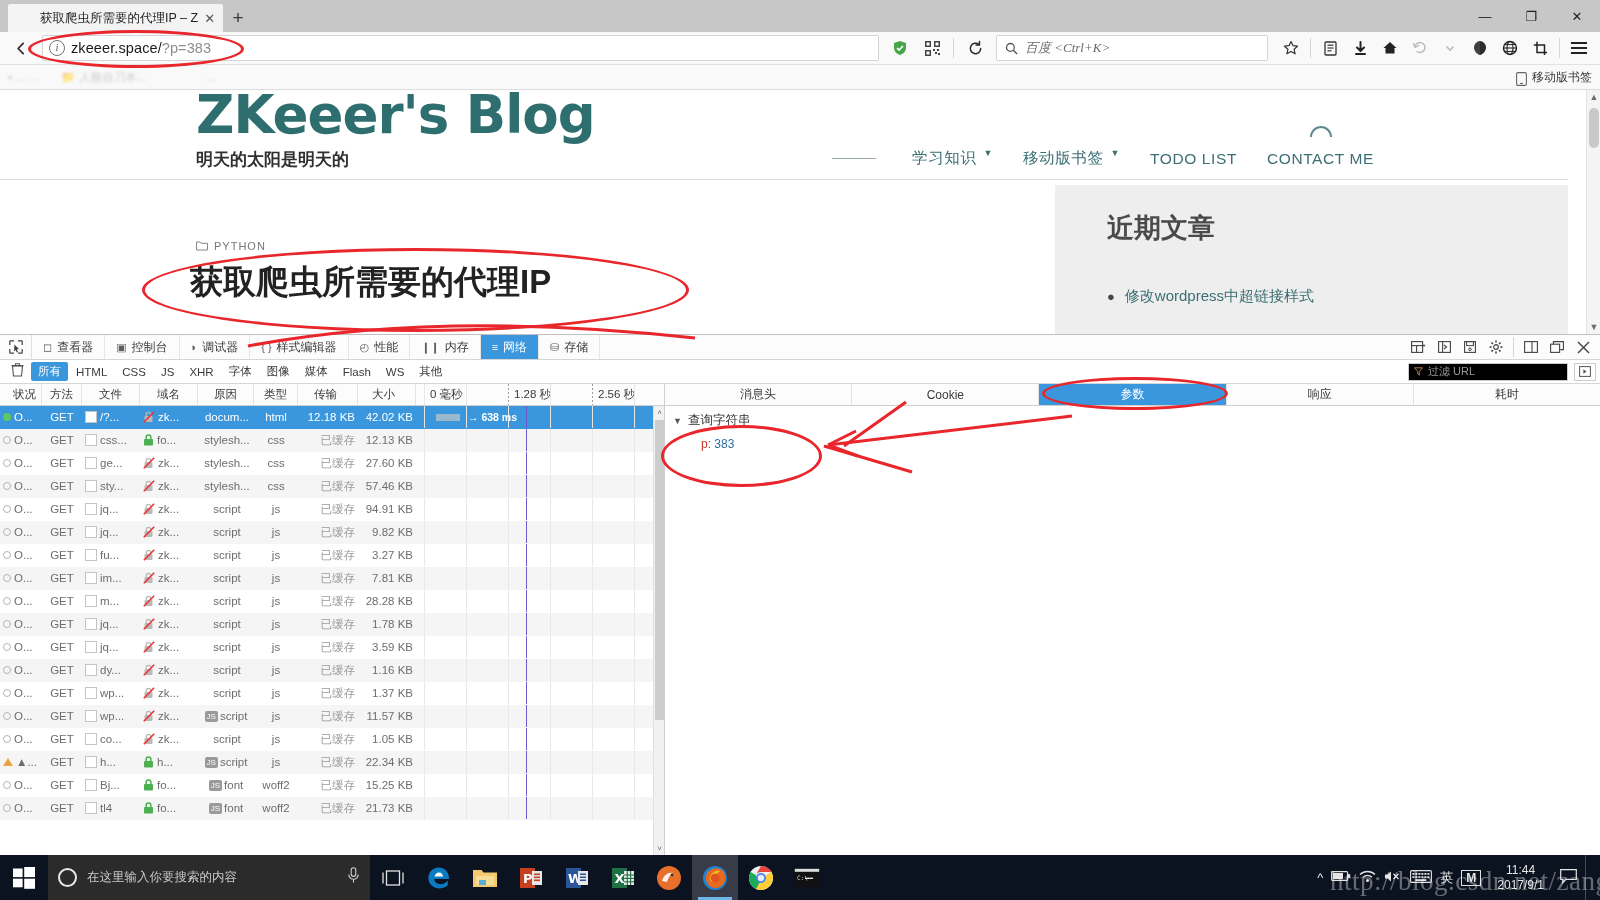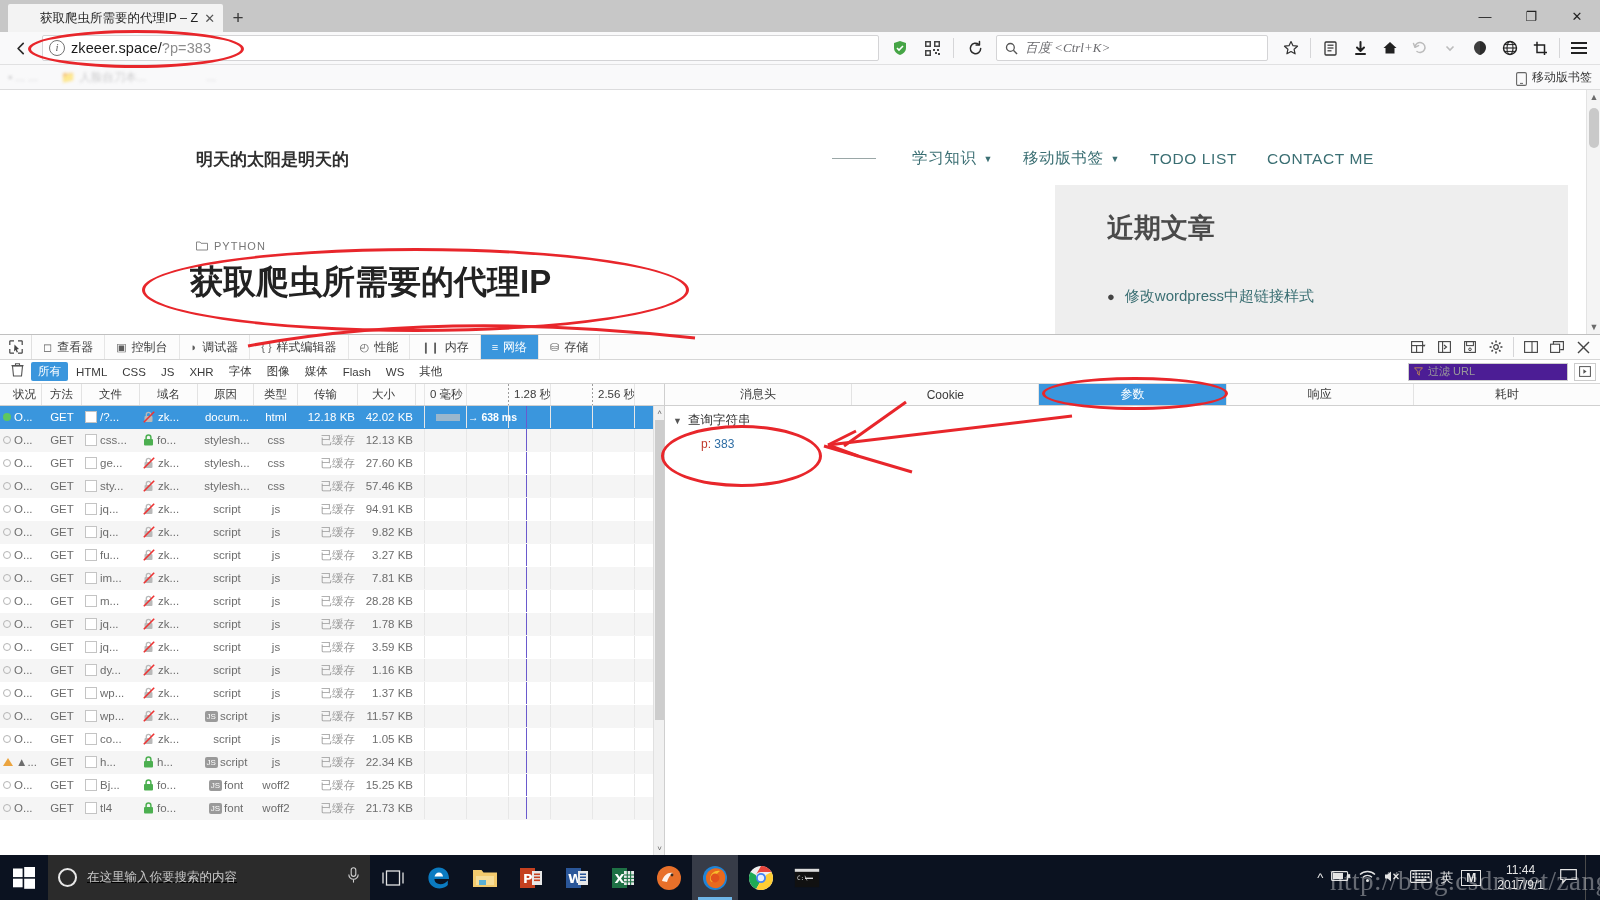--- a/index.html
+++ b/index.html
@@ -115,21 +115,21 @@
     position: absolute; left: 196px; top: 58px;
     font-size: 17px; font-weight: bold; color: #2f2f2f;
   }
   .site-nav {
     position: absolute; right: 226px; top: 58px;
     display: flex; align-items: center; gap: 30px;
   }
   .nav-rule { width: 44px; height: 1px; background: #9aa7a7; margin-right: 6px; }
   .nav-link {
     font-size: 15.5px; color: #3b6f73; letter-spacing: .6px;
-    display: flex; align-items: center; gap: 7px; cursor: pointer;
+    display: flex; align-items: flex-start; gap: 7px; cursor: pointer;
   }
   .caret { font-size: 9px; color: #3b6f73; }
   .spinner-arc {
     position: absolute; right: 236px; top: 36px;
     width: 22px; height: 11px;
     border: 2px solid #5d8b8f; border-bottom: none;
     border-top-left-radius: 22px; border-top-right-radius: 22px;
   }
   .post-meta {
     position: absolute; left: 196px; top: 150px;
@@ -201,21 +201,21 @@
     padding: 0 4px; border-bottom: 1px solid #d6d6d6; background: #fff;
   }
   .dt-trash { width: 26px; text-align: center; cursor: pointer; color: #555; font-size: 13px; }
   .dt-chip {
     font-size: 11.5px; color: #3a3a3a; padding: 2px 7px; border-radius: 2px;
     cursor: pointer; white-space: nowrap;
   }
   .dt-chip.active { background: #3a96dd; color: #fff; }
   .dt-urlfilter {
     margin-left: auto; display: flex; align-items: center; gap: 5px;
-    width: 160px; height: 18px; border: 1px solid #ccc; background: #4c1d95;
+    width: 160px; height: 18px; border: 1px solid #ccc; background: #000000;
     padding: 0 5px; font-size: 11px; color: #9a9a9a;
   }
   .dt-persist {
     width: 22px; height: 18px; border: 1px solid #ccc; margin-left: 5px;
     display: flex; align-items: center; justify-content: center;
     font-size: 10px; color: #555; cursor: pointer;
   }
 
   .dt-body { display: flex; height: 471px; }
   .dt-left { width: 665px; border-right: 1px solid #cfcfcf; position: relative; overflow: hidden; }
@@ -323,21 +323,21 @@
   .taskbar {
     position: absolute; bottom: 0; left: 0; width: 1600px; height: 45px;
     background: #0b1220; display: flex; align-items: center;
   }
   .start-btn {
     width: 48px; height: 45px; display: flex; align-items: center; justify-content: center;
     cursor: pointer;
   }
   .tb-search {
     width: 322px; height: 45px; background: #2b2b2b; display: flex; align-items: center;
-    gap: 10px; padding: 0 10px; cursor: text; text-decoration: underline;
+    gap: 10px; padding: 0 10px; cursor: text;
   }
   .cortana-ring {
     width: 19px; height: 19px; border: 2px solid #e8e8e8; border-radius: 50%; flex: none;
   }
   .tb-search .ph { font-size: 12.5px; color: #c9c9c9; flex: 1; }
   .tb-icon {
     width: 46px; height: 45px; display: flex; align-items: center; justify-content: center;
     cursor: pointer; position: relative;
   }
   .tb-icon.active { background: rgba(255,255,255,.18); }
@@ -504,20 +504,24 @@
     <span class="bm-right">
       <svg width="11" height="14" viewBox="0 0 11 14">
           <rect x="0.6" y="0.6" width="9.8" height="12.8" rx="1.4" fill="none" stroke="#666" stroke-width="1.1"></rect>
           <line x1="4" y1="11.4" x2="7" y2="11.4" stroke="#666" stroke-width="1"></line>
         </svg>
       <span>移动版书签</span>
     </span>
   </div>
 
   <div class="viewport">
+    <div class="site-header">
+      <div class="site-title">ZKeeer's Blog</div>
+      <div class="spinner-arc"></div>
+    </div>
     <div class="site-tagline">明天的太阳是明天的</div>
 
     <div class="site-nav">
       <span class="nav-rule"></span>
       <span class="nav-link">
         <span>学习知识</span>
         <span class="caret">▼</span>
       </span>
       <span class="nav-link">
         <span>移动版书签</span>

